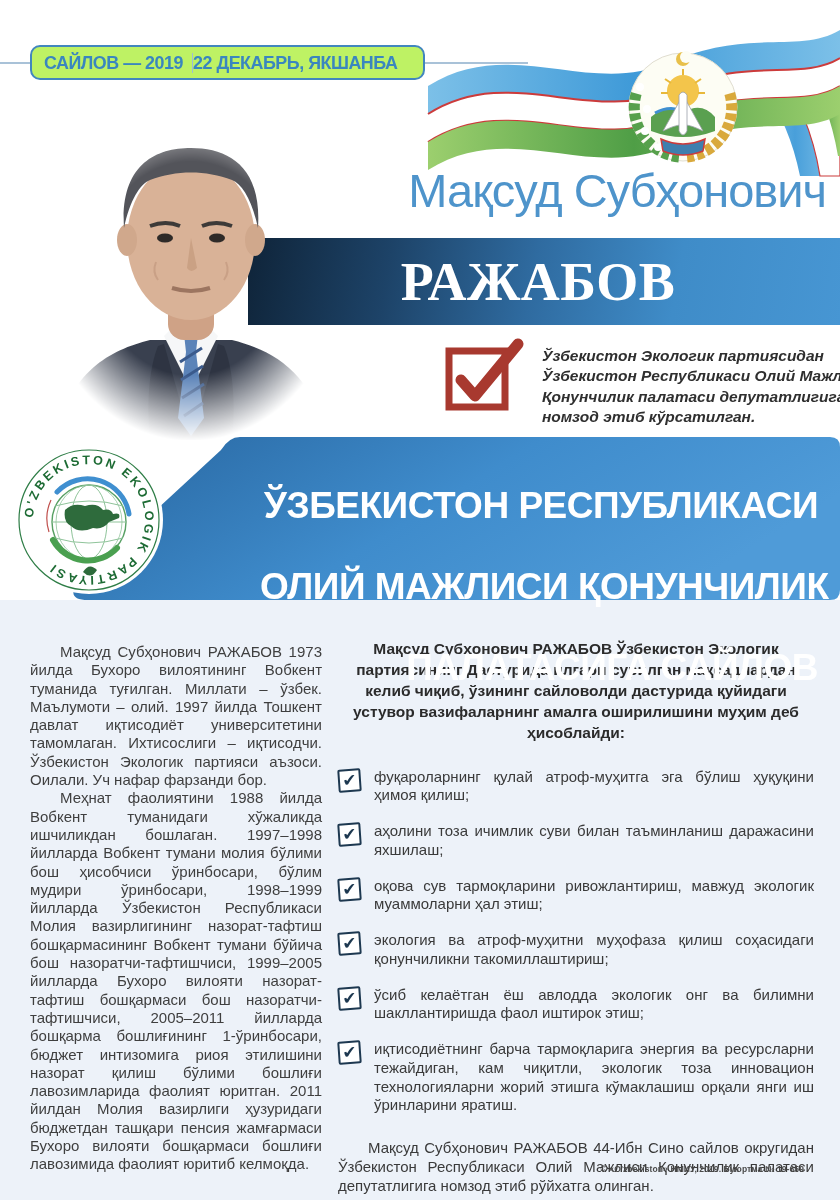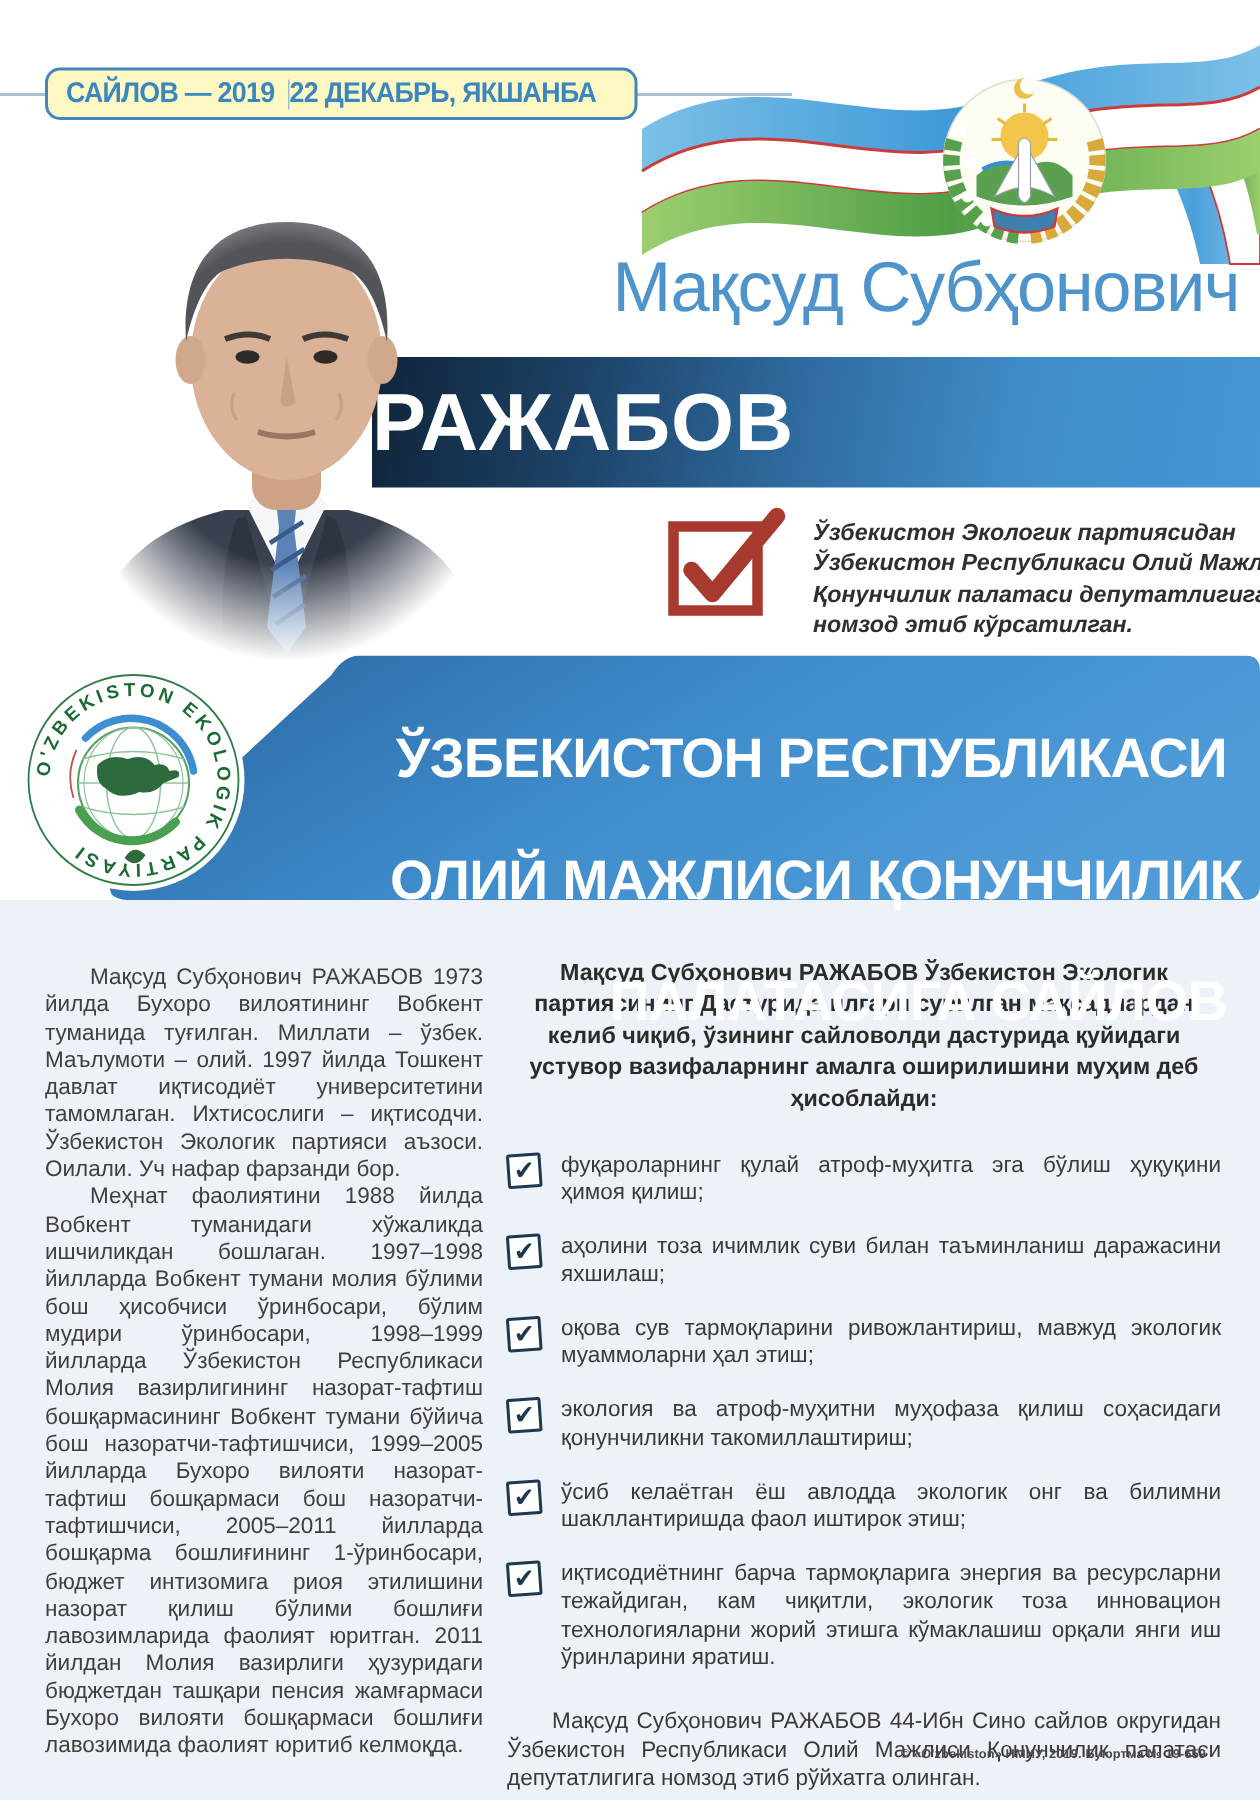--- a/index.html
+++ b/index.html
@@ -3,30 +3,30 @@
 <meta charset="utf-8">
 <style>
   html,body{margin:0;padding:0;}
   body{width:840px;height:1200px;position:relative;background:#ffffff;overflow:hidden;
        font-family:"Liberation Sans","DejaVu Sans",sans-serif;-webkit-font-smoothing:antialiased;}
   .abs{position:absolute;}
 
   
   .topline{top:62px;left:0;width:528px;height:2px;background:#a9c2d8;}
   .badge{top:45px;left:30px;height:31px;display:flex;align-items:center;
-         background:#fef9c3;border:2.5px solid #4286be;border-radius:10px;padding:0 12px;z-index:5;}
+         background:#bef264;border:2.5px solid #4286be;border-radius:10px;padding:0 12px;z-index:5;}
   .badge .txt{color:#3a86bf;font-weight:bold;font-size:19px;letter-spacing:-0.5px;transform:scaleX(0.94);transform-origin:left center;white-space:nowrap;}
   .badge .div{width:1.5px;height:20px;background:#9dbcd6;}
 
   
   .given-names{top:163px;left:340px;right:14px;text-align:right;color:#4e94cb;
                font-weight:normal;font-size:47px;letter-spacing:-1px;z-index:3;}
   .surname-banner{top:238px;left:248px;right:0;height:87px;z-index:2;
       background:linear-gradient(100deg,#0f2439 0%,#1d4368 24%,#2f6ba0 48%,#3f8cc8 72%,#4796d3 100%);
-      display:flex;align-items:center;justify-content:flex-start;}
+      display:flex;align-items:center;justify-content:center;font-family:Liberation Serif, serif;}
   .surname-banner .txt{color:#ffffff;font-weight:bold;font-size:54px;letter-spacing:0.5px;padding-right:12px;}
 
   
   .portrait{top:122px;left:46px;width:290px;height:318px;z-index:4;
       -webkit-mask-image:radial-gradient(ellipse 54% 56% at 50% 46%,#000 60%,transparent 97%);
       mask-image:radial-gradient(ellipse 54% 56% at 50% 46%,#000 60%,transparent 97%);}
 
   
   .pledge{top:338px;left:444px;display:flex;gap:16px;z-index:3;}
   .pledge-text{padding-top:8px;}

